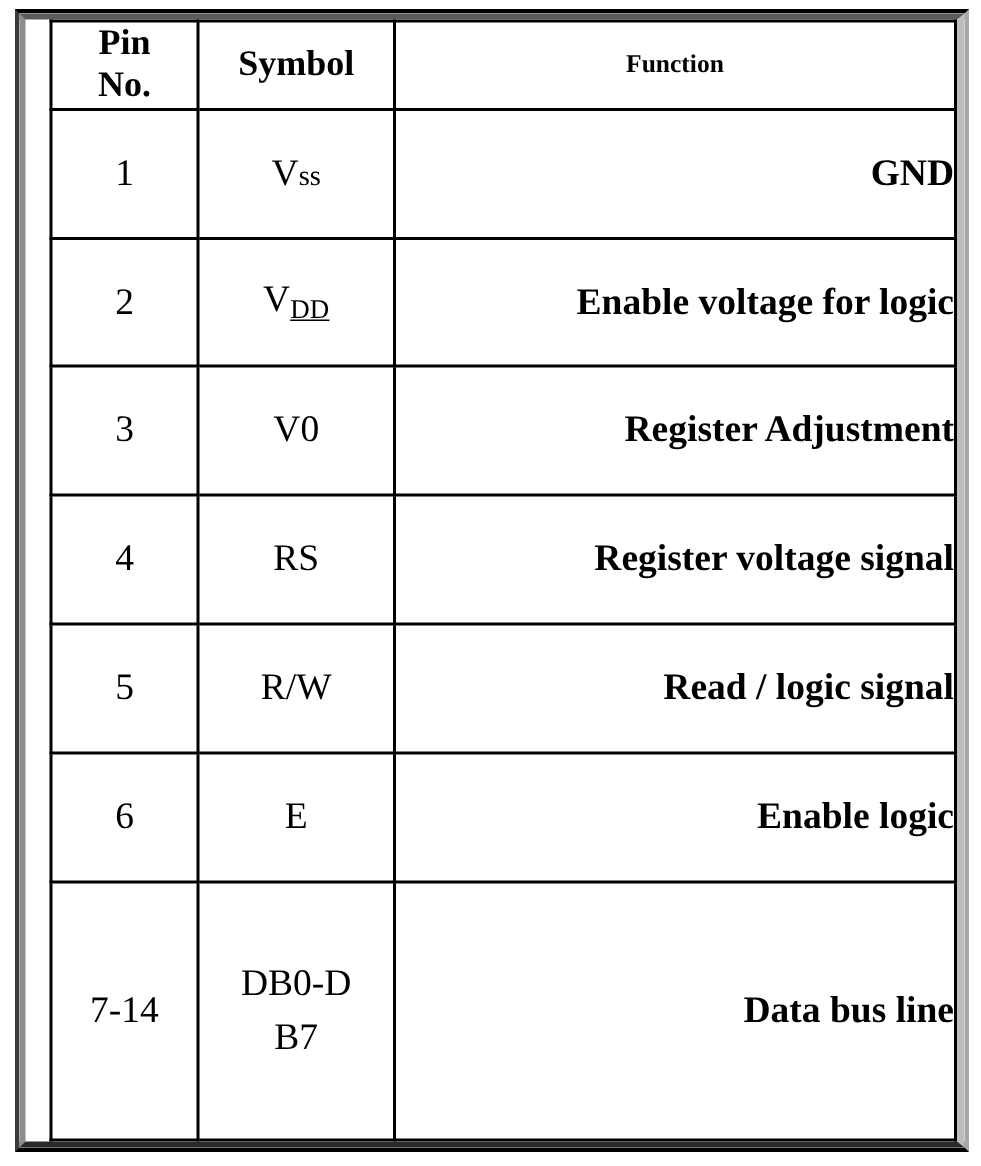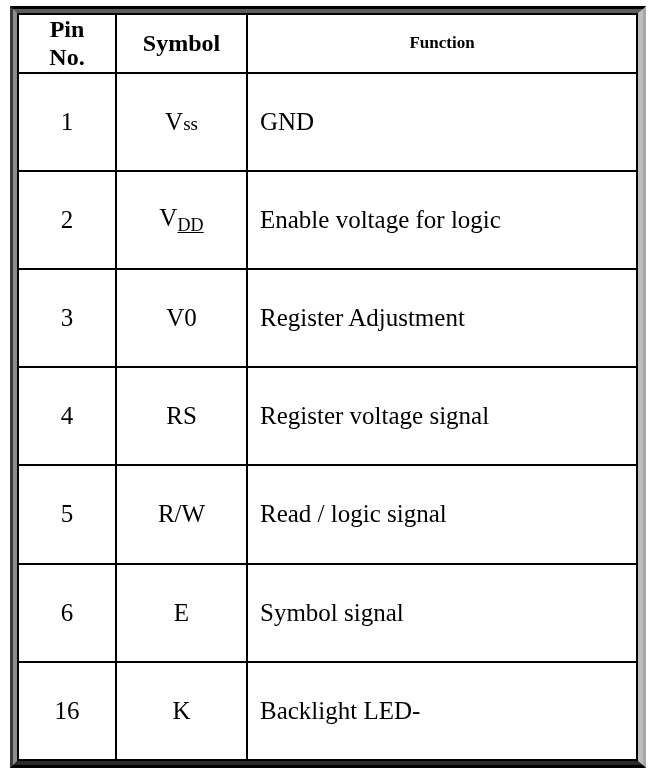--- a/index.html
+++ b/index.html
@@ -39,20 +39,21 @@
   .frame-inner {
     position: relative;
     box-sizing: border-box;
     width: 100%;
     height: 100%;
     border-top: 4px solid #5c5c5c;
     border-left: 4px solid #8d8d8d;
     border-right: 5px solid #bdbdbd;
     border-bottom: 4px solid #2a2a2a;
     background: #ffffff;
+    padding-left: 16px;
   }
 
   
   table.pin-table {
     width: 100%;
     height: 100%;
     border-collapse: collapse;
     table-layout: fixed;
     background: #ffffff;
   }
@@ -87,22 +88,23 @@
   tbody td {
     font-size: 25px;
     line-height: 1.2;
     font-weight: normal;
   }
   tbody td.cell-pin,
   tbody td.cell-symbol {
     text-align: center;
   }
   tbody td.cell-func {
-    text-align: left;
+    text-align: right;
     padding-left: 12px;
+    font-weight: bold;
   }
 
   tbody tr { height: 62px; }
   tbody tr.tall-row { height: 124px; }
 
   tbody tr.tall-row td.cell-symbol {
     line-height: 1.45;
     padding: 0 24px;
     word-break: break-all;
   }
@@ -173,29 +175,32 @@
 
           <tr>
             <td class="cell-pin">5</td>
             <td class="cell-symbol">R/W</td>
             <td class="cell-func">Read / logic signal</td>
           </tr>
 
           <tr>
             <td class="cell-pin">6</td>
             <td class="cell-symbol">E</td>
-            <td class="cell-func">Symbol signal</td>
-          </tr>
-
-
-
-          <tr>
-            <td class="cell-pin">16</td>
-            <td class="cell-symbol">K</td>
-            <td class="cell-func">Backlight LED-</td>
-          </tr>
+            <td class="cell-func">Enable logic</td>
+          </tr>
+
+          <tr class="tall-row">
+            <td class="cell-pin">7-14</td>
+            <td class="cell-symbol">
+              <span class="stack-line">DB0-D</span>
+              <span class="stack-line">B7</span>
+            </td>
+            <td class="cell-func">Data bus line</td>
+          </tr>
+
+
 
         </tbody>
       </table>
 
     </div>
   </div>
 </div>
 
 </body></html>

